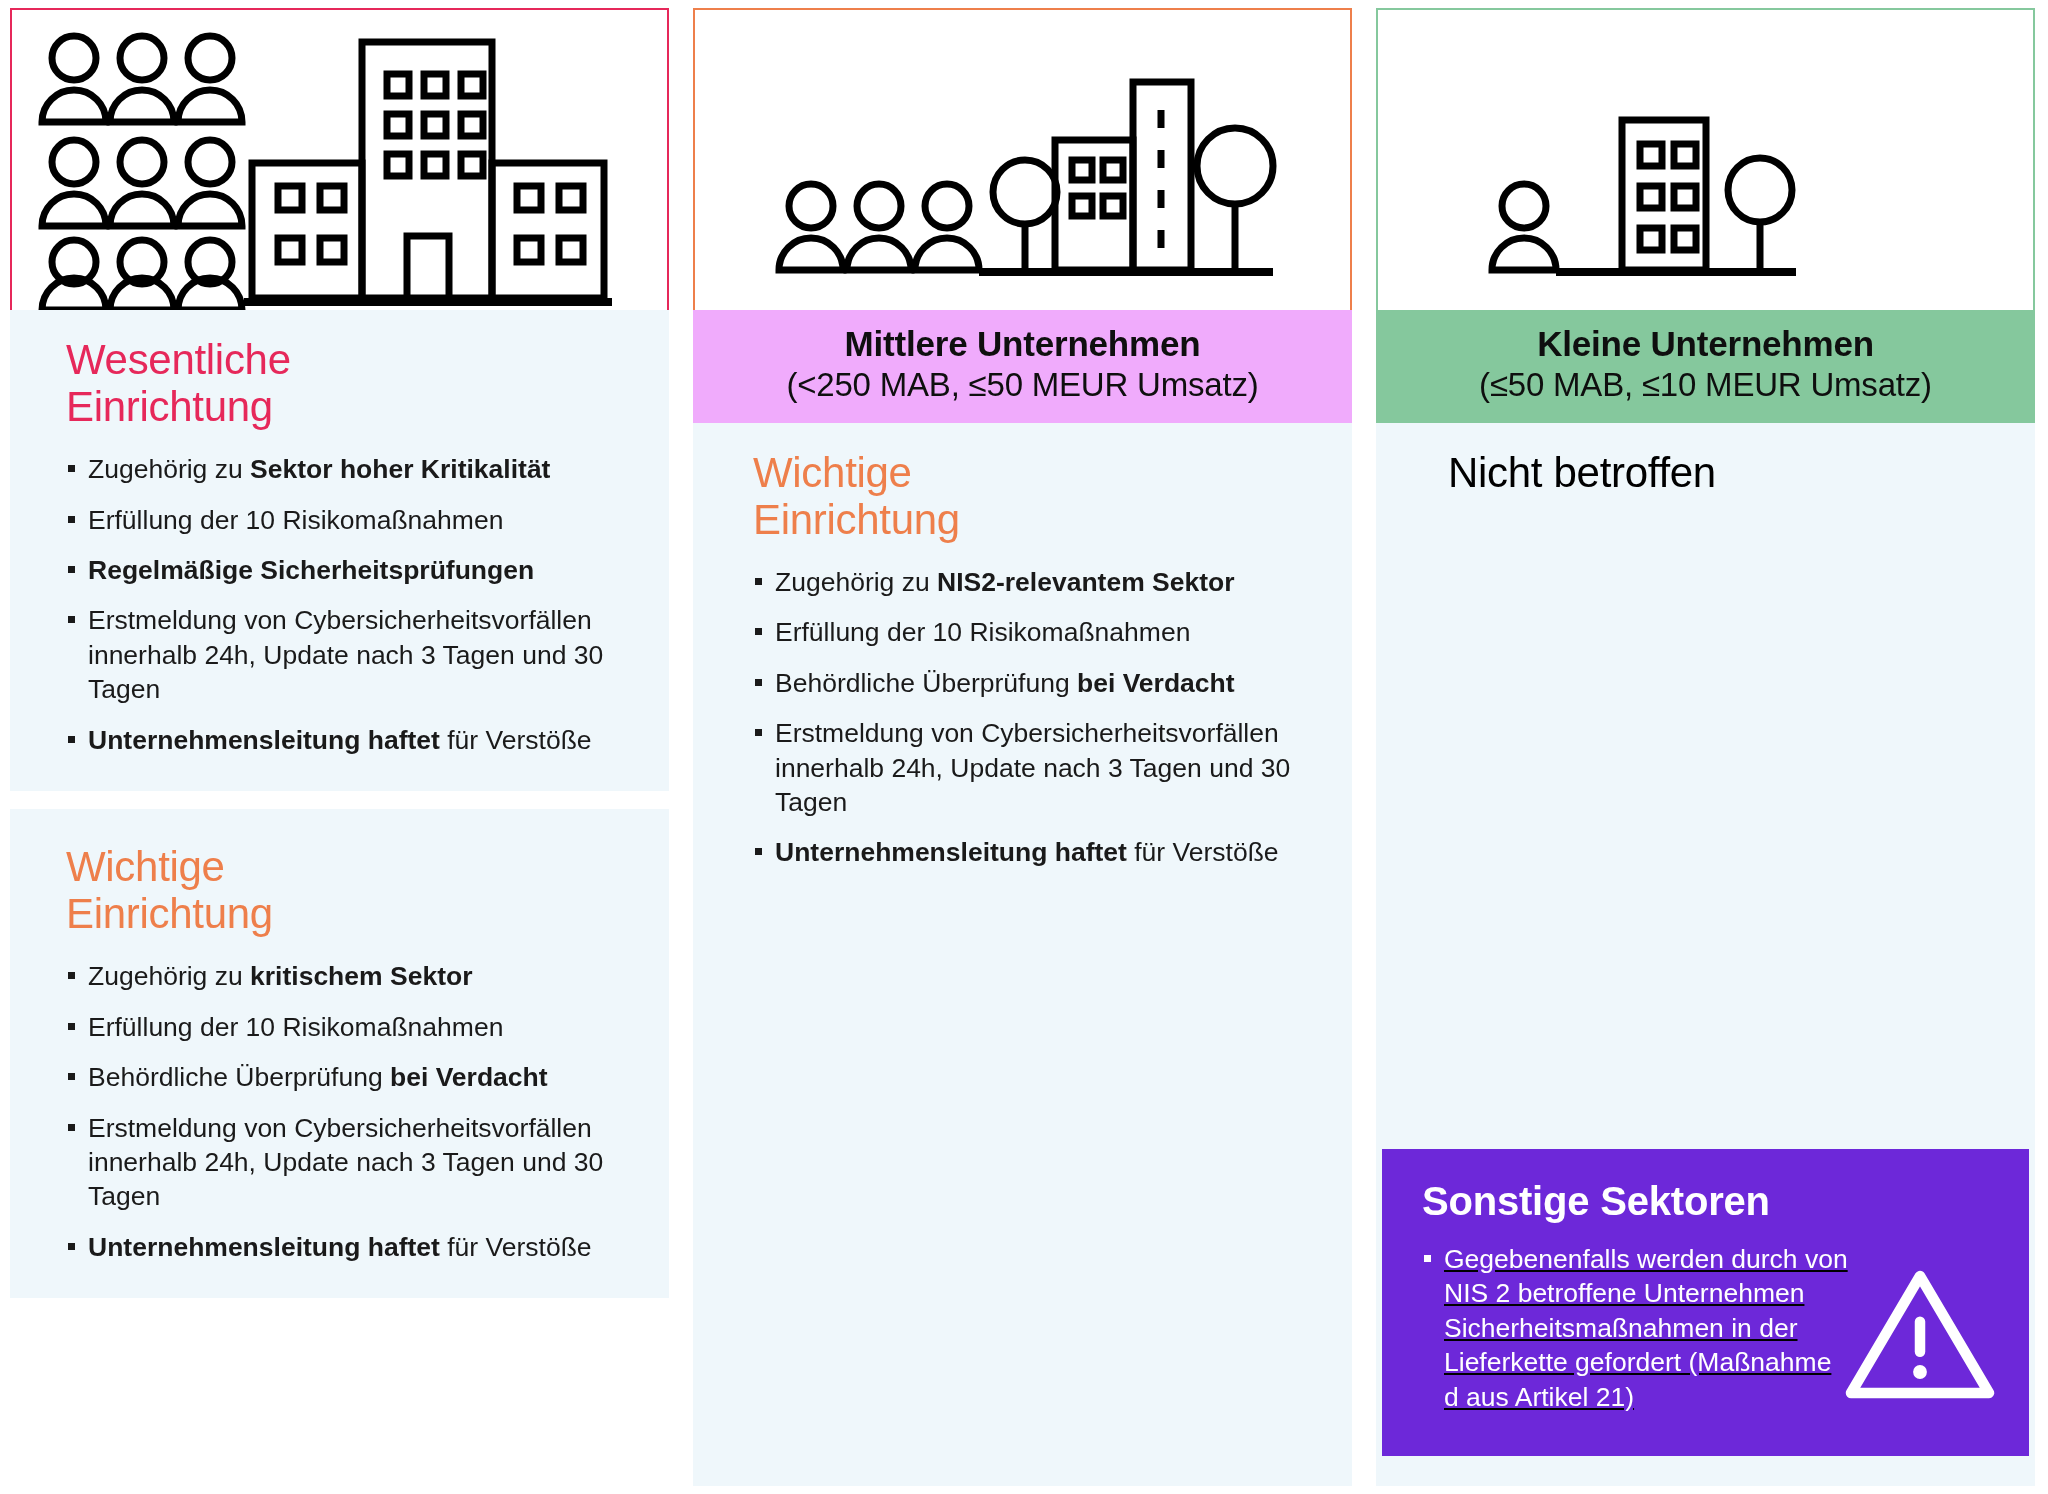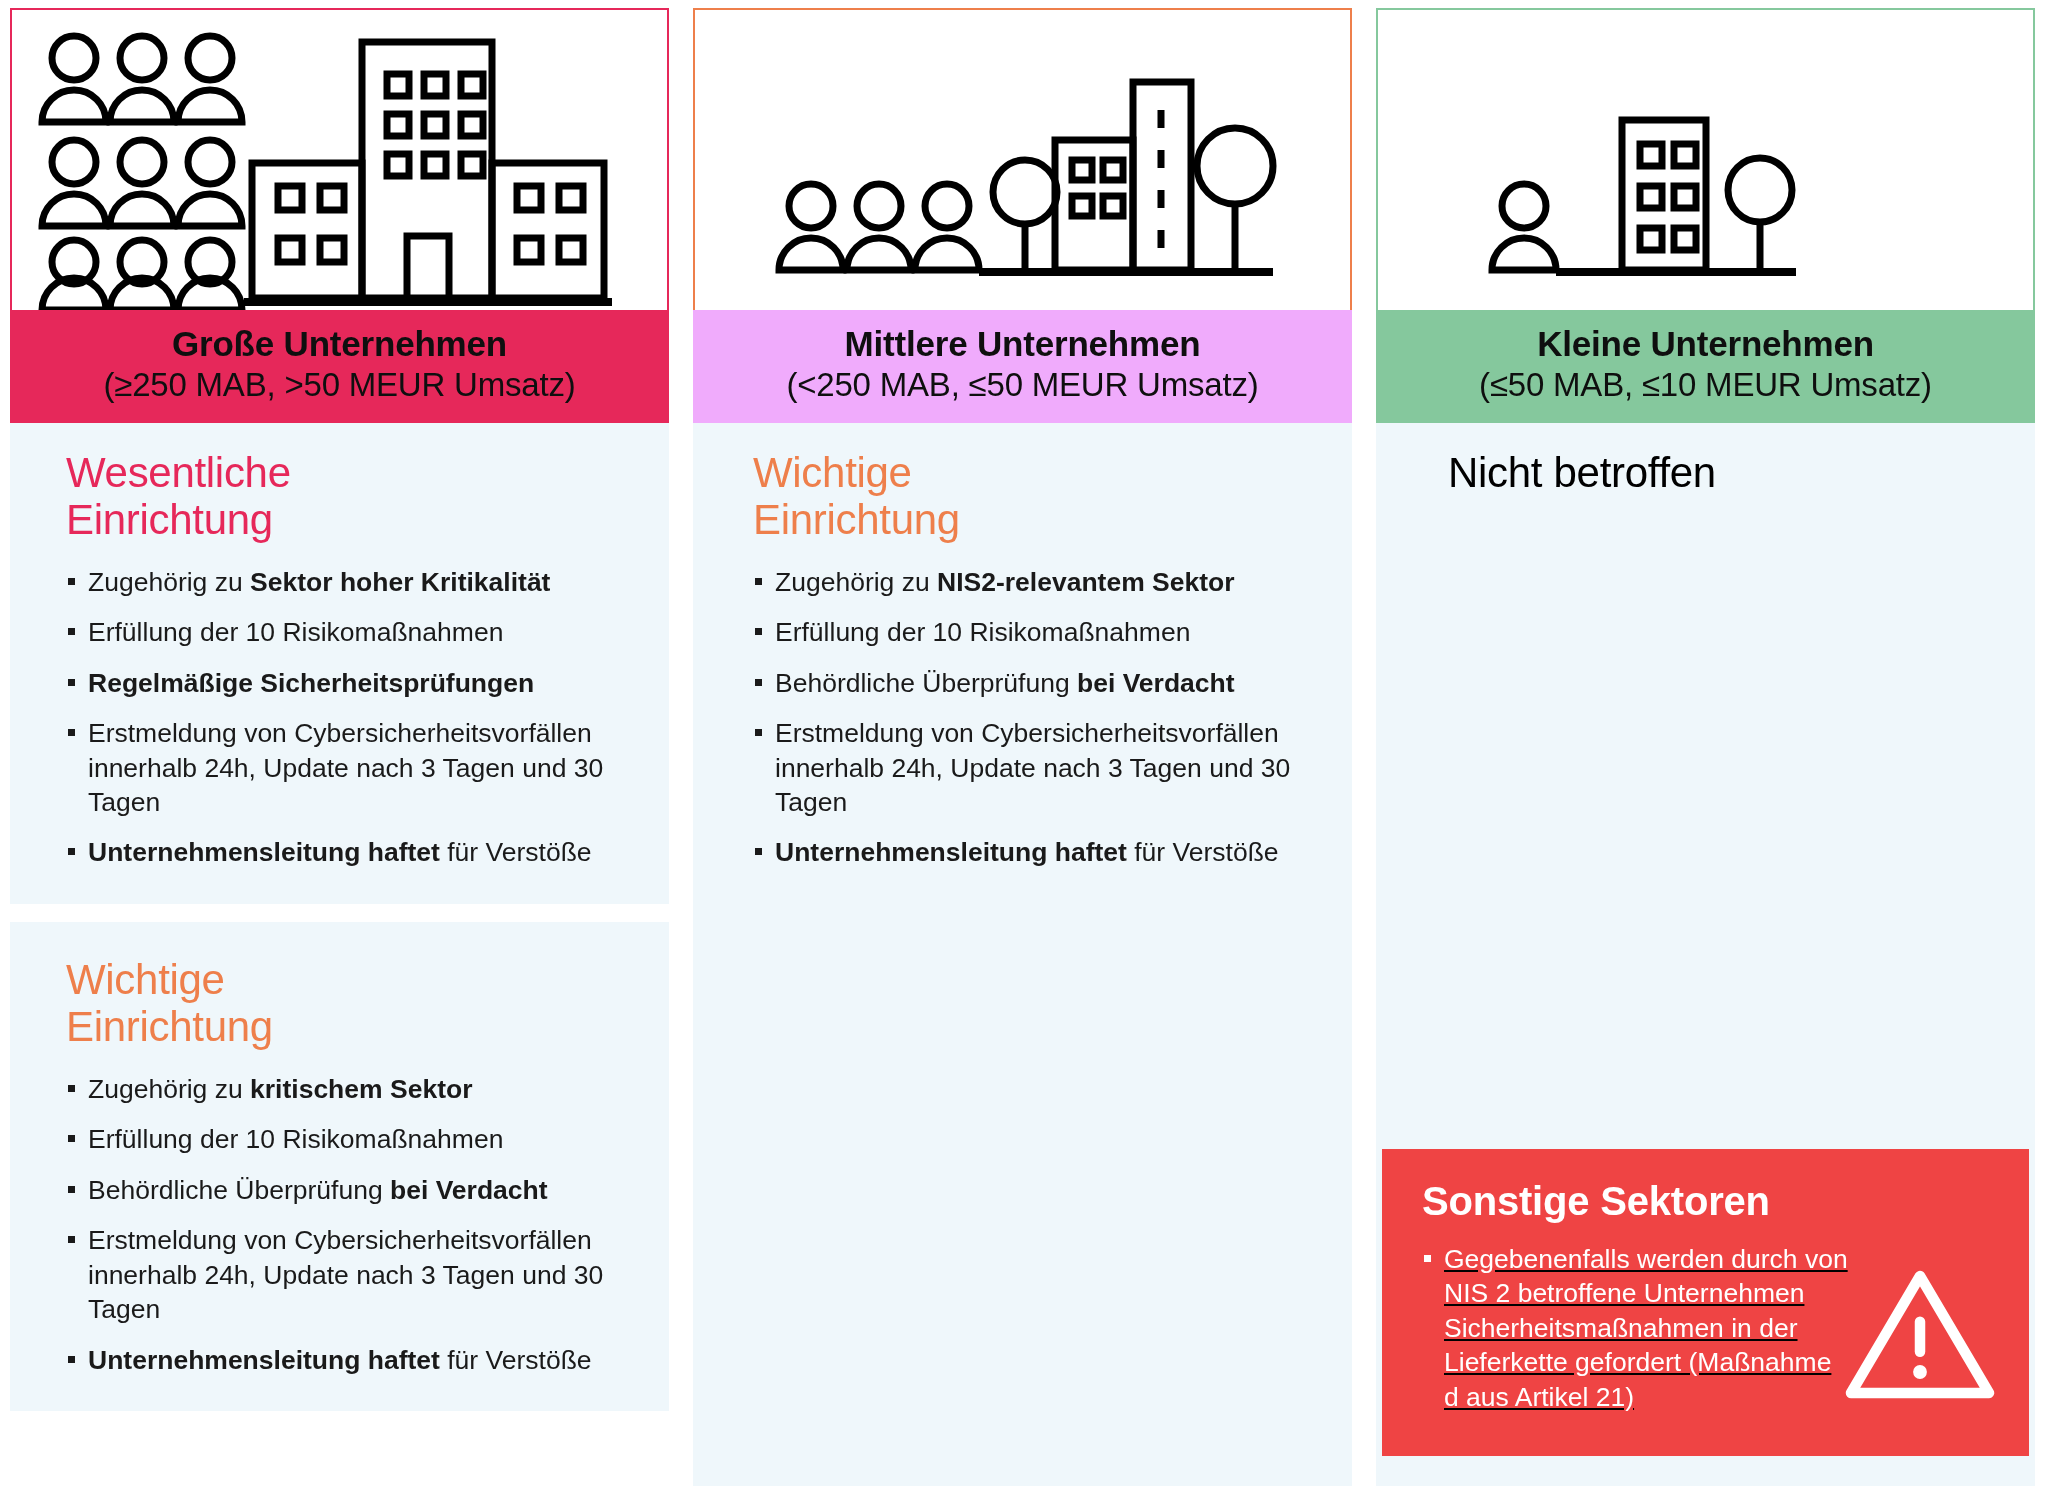--- a/index.html
+++ b/index.html
@@ -99,21 +99,21 @@
   .panel-pad-mid ul.bullets{padding-left:60px;padding-right:56px;}
   .panel-pad-mid .panel-title{margin-left:60px;}
 
   
   .purplewrap{
     background:#eff7fb;
     padding:24px 0 30px 0;
     margin-top:auto;
   }
   .purple{
-    background:#ef4444;
+    background:#6d28d9;
     margin:0 6px 0 6px;
     padding:30px 34px 42px 40px;
     position:relative;
     box-sizing:border-box;
     min-height:270px;
   }
   .purple h3{
     margin:0 0 18px 0;
     font-size:40px;font-weight:bold;color:#ffffff;
     letter-spacing:-0.2px;
@@ -194,24 +194,20 @@
           <rect x="505" y="176" width="24" height="24"></rect>
           <rect x="547" y="176" width="24" height="24"></rect>
           <rect x="505" y="228" width="24" height="24"></rect>
           <rect x="547" y="228" width="24" height="24"></rect>
 
           <path d="M232 292 h368" stroke-width="8"></path>
         </g>
       </svg>
     </div>
 
-    <div class="headband">
-      <div class="t1">Große Unternehmen</div>
-      <div class="t2">(≥250 MAB, &gt;50 MEUR Umsatz)</div>
-    </div>
 
     <div class="panel">
       <div class="panel-title c-red">
         <span>Wesentliche</span><br>
         <span>Einrichtung</span>
       </div>
       <ul class="bullets">
         <li><span>Zugehörig zu </span><b>Sektor hoher Kritikalität</b><span></span></li>
         <li><span>Erfüllung der 10 Risikomaßnahmen</span><b></b><span></span></li>
         <li><span></span><b>Regelmäßige Sicherheitsprüfungen</b><span></span></li>

